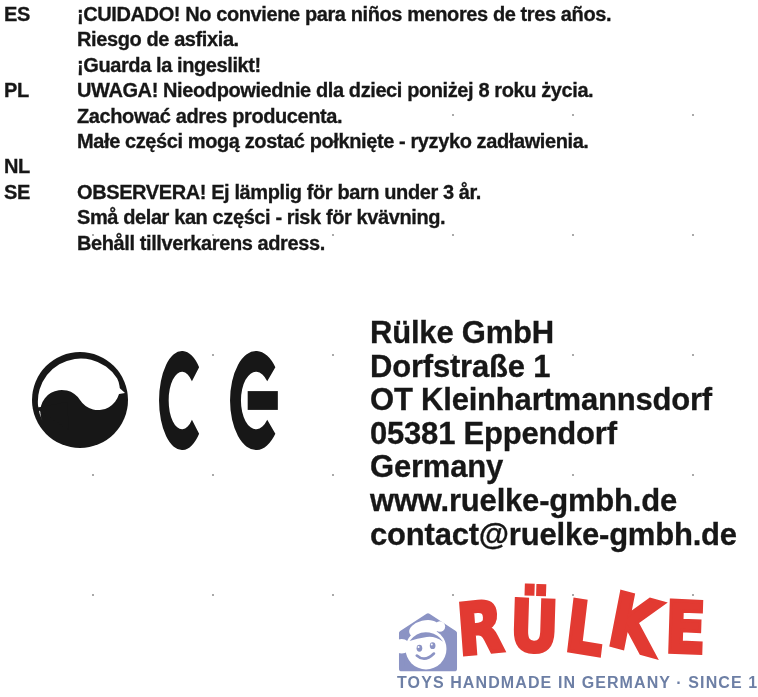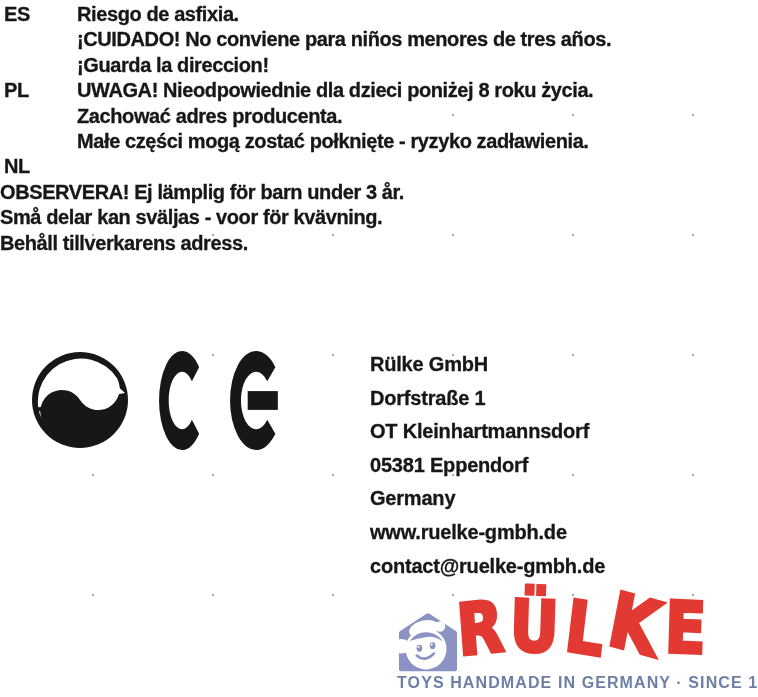--- a/index.html
+++ b/index.html
@@ -30,22 +30,22 @@
   .wrow { display: flex; }
   .wcode { width: 73px; padding-left: 4px; flex: 0 0 auto; }
   .wlines { flex: 1 1 auto; }
 
   
   .greendot { position: absolute; left: 30px; top: 350px; }
   .ce-c { position: absolute; left: 159px; top: 351px; }
   .ce-e { position: absolute; left: 230px; top: 351px; }
 
   .address {
-    position: absolute; left: 370px; top: 348px;
-    font-size: 20px; line-height: 33.6px;
+    position: absolute; left: 370px; top: 316px;
+    font-size: 31px; line-height: 33.6px;
     font-weight: bold; letter-spacing: -0.2px;
     -webkit-text-stroke: 0.3px currentColor;
     white-space: nowrap;
   }
 
   
   .brand { position: absolute; left: 395px; top: 602px; width: 360px; height: 95px; }
   .brand-house { position: absolute; left: 0; top: 10px; }
   .brand-word {
     position: absolute; left: 62px; top: -6px;
@@ -70,43 +70,44 @@
 </head>
 <body>
 
 <div class="sheet" style="color: rgb(23, 23, 23);">
 
   <section class="warnings">
 
     <div class="wrow">
       <span class="wcode">ES</span>
       <div class="wlines">
+        <div>¡CUIDADO! No conviene para niños menores de tres años.</div>
         <div>Riesgo de asfixia.</div>
-        <div>¡CUIDADO! No conviene para niños menores de tres años.</div>
-        <div>¡Guarda la direccion!</div>
+        <div>¡Guarda la ingeslikt!</div>
       </div>
     </div>
 
     <div class="wrow">
       <span class="wcode">PL</span>
       <div class="wlines">
         <div>UWAGA! Nieodpowiednie dla dzieci poniżej 8 roku życia.</div>
         <div>Zachować adres producenta.</div>
         <div>Małe części mogą zostać połknięte - ryzyko zadławienia.</div>
       </div>
     </div>
 
     <div class="wrow">
       <span class="wcode">NL</span>
     </div>
 
     <div class="wrow">
+      <span class="wcode">SE</span>
       <div class="wlines">
         <div>OBSERVERA! Ej lämplig för barn under 3 år.</div>
-        <div>Små delar kan sväljas - voor för kvävning.</div>
+        <div>Små delar kan części - risk för kvävning.</div>
         <div>Behåll tillverkarens adress.</div>
       </div>
     </div>
 
   </section>
 
   <svg class="greendot" width="100" height="100" viewBox="0 0 100 100" style="color: rgb(23, 23, 23);">
     <circle cx="50" cy="50" r="48" fill="currentColor"></circle>
     <path d="M 87.2 28.5 A 43 43 0 0 0 12.8 71.5 A 21.5 21.5 0 0 1 50 50 A 21.5 21.5 0 0 0 87.2 28.5 Z" fill="#ffffff"></path>
     <polygon points="70,20 95,43 60,49" fill="#ffffff"></polygon>

